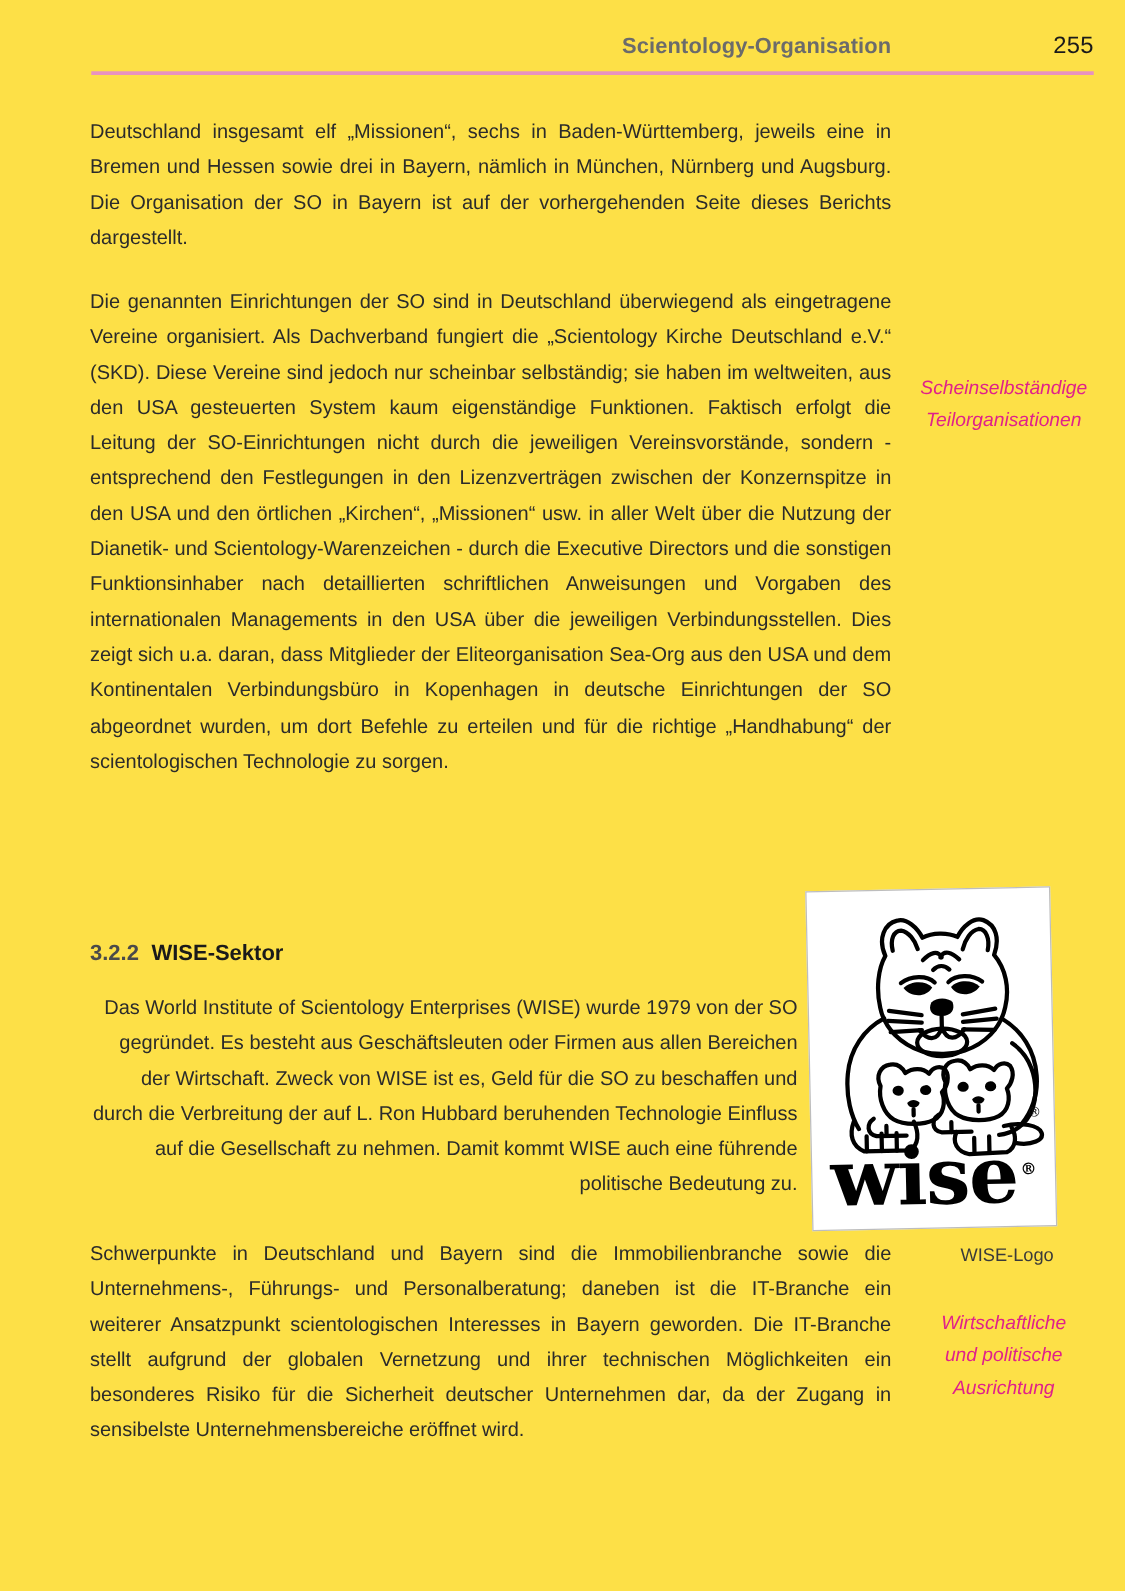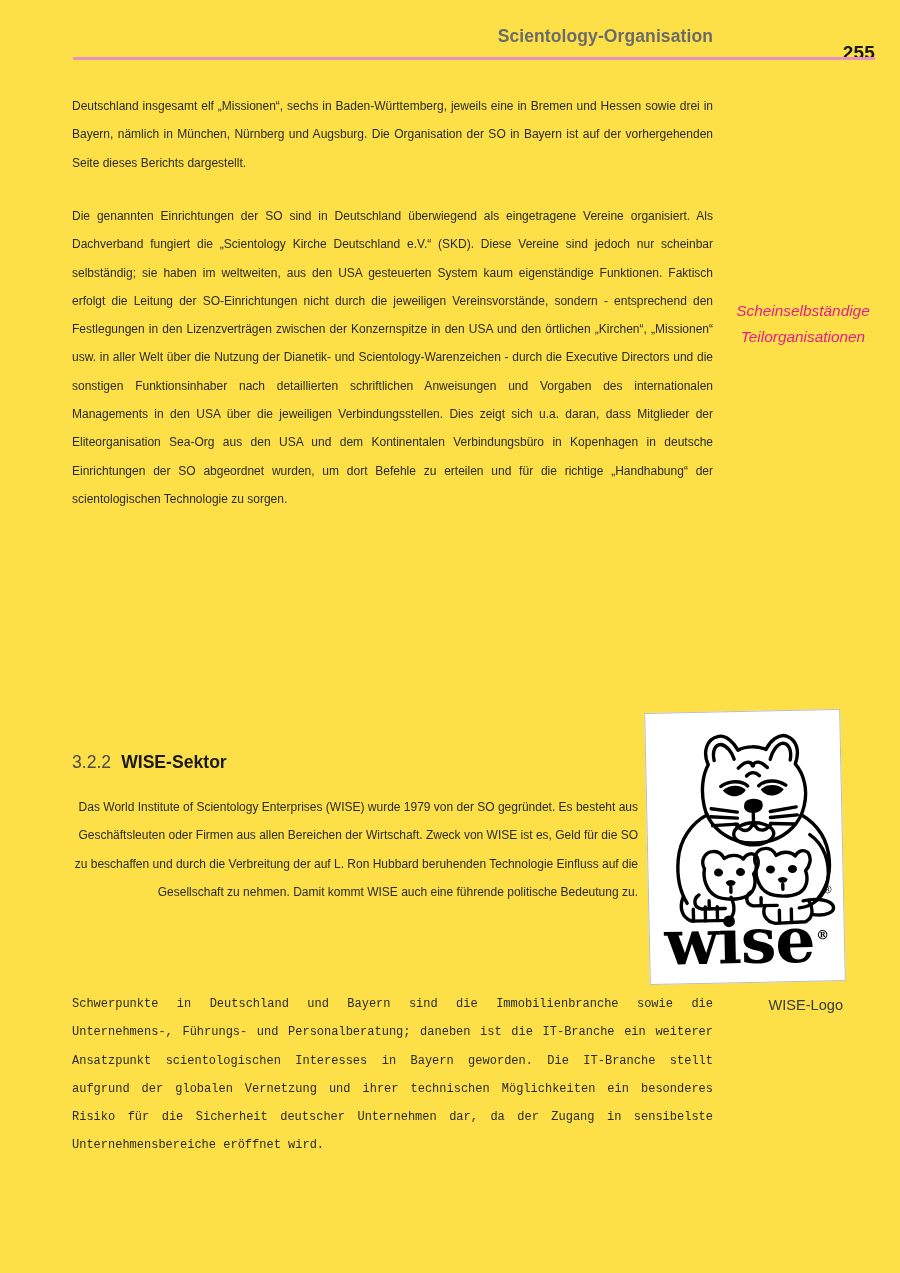--- a/index.html
+++ b/index.html
@@ -36,76 +36,75 @@
     top: 0;
     font-size: 17.5px;
     font-weight: bold;
     color: #6b6b6b;
     letter-spacing: 0.1px;
     white-space: nowrap;
   }
   .header-page-number {
     position: absolute;
     right: 0;
-    top: 16px;
+    top: 0;
     font-size: 19px;
-    font-weight: bold;
+    font-weight: normal;
     color: #1a1a1a;
     letter-spacing: 0.2px;
   }
   .header-rule {
     position: absolute;
     left: 73px;
     top: 57px;
     width: 802px;
     height: 3px;
     background: #e892c0;
   }
 
   p.para {
     margin: 0 0 25px 0;
-    font-size: 12px;
+    font-size: 16px;
     line-height: 28.3px;
     text-align: justify;
     text-justify: inter-word;
     color: #2b2b2b;
     -webkit-hyphens: none;
     hyphens: none;
   }
   p.para.last {
     margin-bottom: 0;
-    font-family: Liberation Mono, monospace;
   }
   p.para.nojust {
     text-align: right;
   }
 
   
   .section-heading {
     position: absolute;
     left: 72px;
     top: 752px;
     font-size: 17.6px;
     color: #2b2b2b;
     white-space: nowrap;
   }
   .section-heading .num {
-    font-weight: normal;
+    font-weight: bold;
     color: #4a4a4a;
   }
   .section-heading .title {
     font-weight: bold;
     color: #1a1a1a;
     margin-left: 10px;
     text-align: center;
   }
 
   
   .block-1 { position: absolute; left: 72px; top: 92px;  width: 641px; }
-  .block-2 { position: absolute; left: 72px; top: 202px; width: 641px; }
+  .block-2 { position: absolute; left: 72px; top: 228px; width: 641px; }
   .block-3 { position: absolute; left: 72px; top: 793px; width: 566px; }
   .block-4 { position: absolute; left: 72px; top: 990px; width: 641px; }
 
   
   .margin-note {
     position: absolute;
     left: 718px;
     width: 170px;
     font-style: italic;
     font-size: 15.4px;
@@ -301,14 +300,19 @@
       <div class="wordmark"><span>wise</span><span class="reg">®</span></div>
     </div>
 
     <div class="figure-caption">WISE-Logo</div>
   </div>
 
   <div class="block-4">
     <p class="para last">Schwerpunkte in Deutschland und Bayern sind die Immobilienbranche sowie die Unternehmens-, Führungs- und Personalberatung; daneben ist die IT-Branche ein weiterer Ansatzpunkt scientologischen Interesses in Bayern geworden. Die IT-Branche stellt aufgrund der globalen Vernetzung und ihrer technischen Möglichkeiten ein besonderes Risiko für die Sicherheit deutscher Unternehmen dar, da der Zugang in sensibelste Unternehmensbereiche eröffnet wird.</p>
   </div>
 
+  <div class="margin-note margin-note-2">
+    <div>Wirtschaftliche</div>
+    <div>und politische</div>
+    <div>Ausrichtung</div>
+  </div>
 
 </div>
 
 </body></html>

